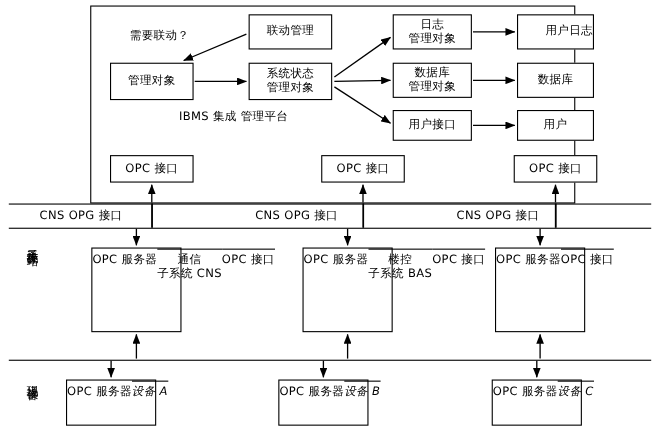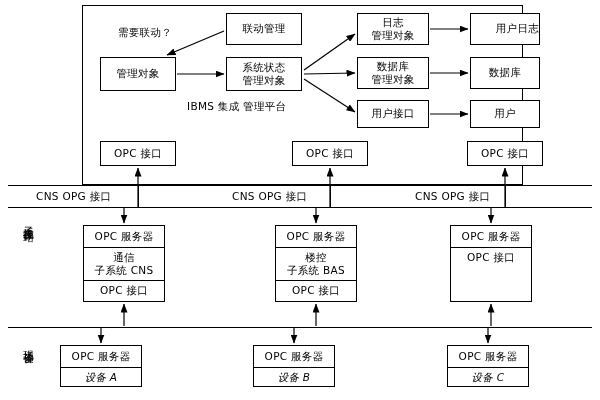--- a/index.html
+++ b/index.html
@@ -47,37 +47,37 @@
     border-left:1px solid #000;
   }
   .lbl{
     position:absolute;
     font-size:10.5px;
     color:#000;
     white-space:nowrap;
     line-height:1.25;
     letter-spacing:.3px;
   }
-  .lbl.center{text-align:left;margin-left:35px;}
+  .lbl.center{text-align:right;}
   .vlbl{
     position:absolute;
     font-size:10.5px;
     color:#000;
     white-space:nowrap;
     writing-mode:vertical-rl;
     text-orientation:upright;
     letter-spacing:1px;
   }
   .stack{
     position:absolute;
     border:1px solid #000;
     background:#fff;
     box-sizing:border-box;
     display:flex;
-    flex-direction:column;
+    flex-direction:row;
   }
   .stack .cell{
     flex:0 0 auto;
     display:flex;
     flex-direction:column;
     align-items:center;
     justify-content:center;
     text-align:center;
     font-size:10.5px;
     line-height:1.25;

